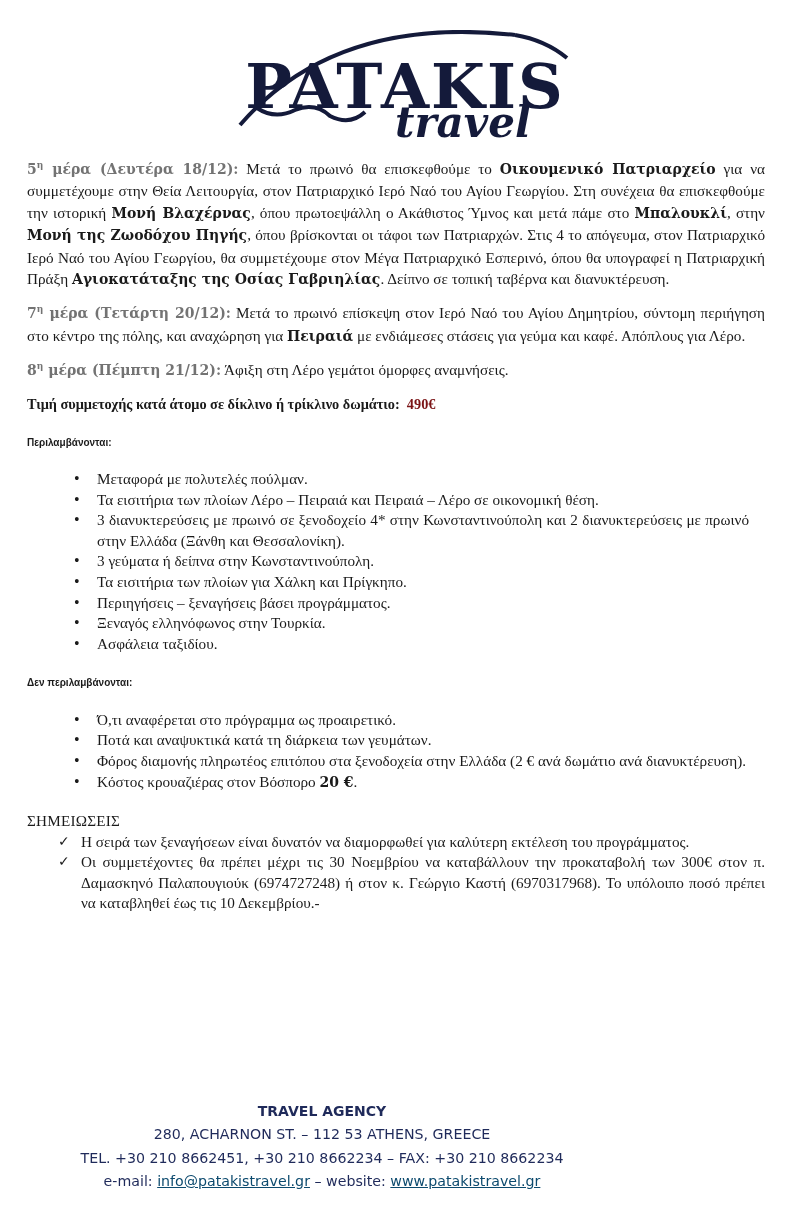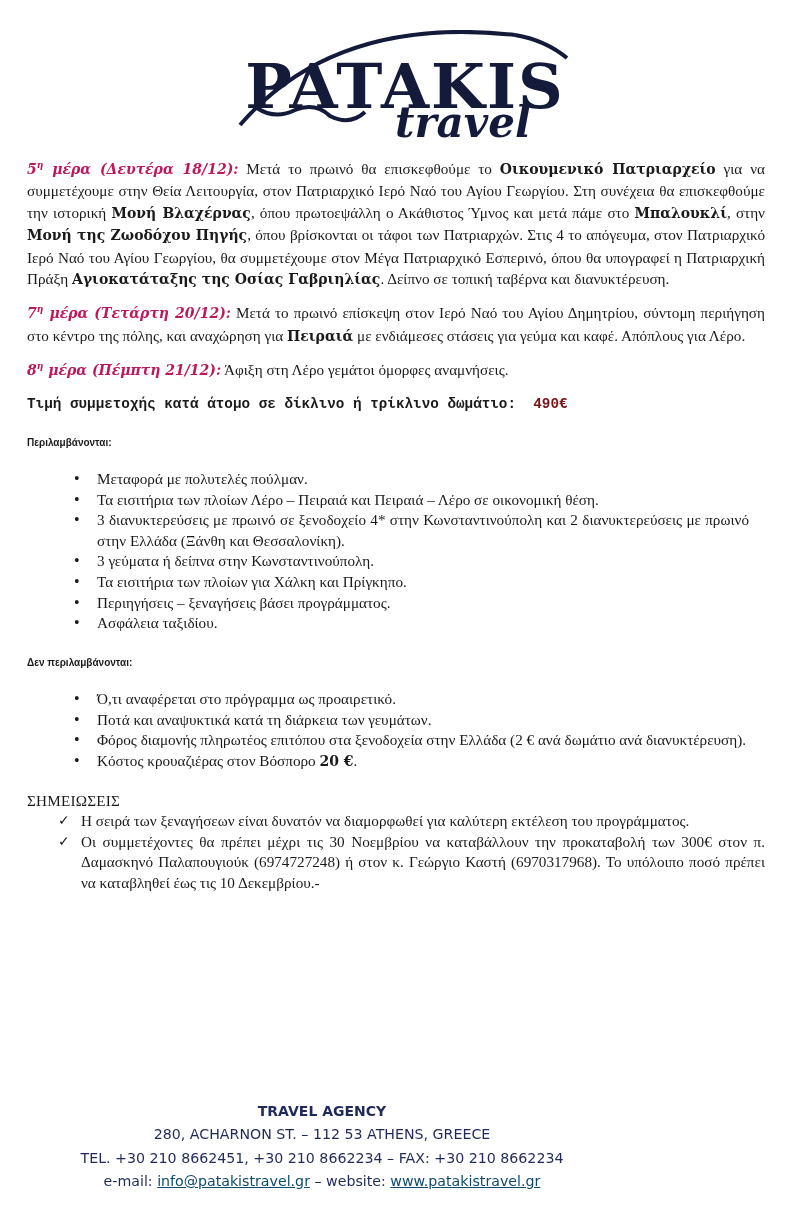--- a/index.html
+++ b/index.html
@@ -10,24 +10,24 @@
   }
   .logo { position: absolute; left: 215px; top: 30px; width: 380px; height: 120px; }
   .logo svg { width: 100%; height: 100%; }
   .content {
     position: absolute; left: 27px; top: 158px; width: 738px;
     font-family: "Liberation Serif", "DejaVu Serif", serif;
     font-size: 15.2px; line-height: 21.4px; text-align: justify;
   }
   .content p { margin: 0; }
   .day { margin-bottom: 12px !important; }
-  .day-label { color: #be185d; font-weight: bold; font-family: "DejaVu Serif", serif; font-size: 14px; font-style: italic; }
+  .day-label { color: #737373; font-weight: bold; font-family: "DejaVu Serif", serif; font-size: 14px; }
   .day-label sup { font-size: 9px; vertical-align: super; line-height: 0; }
   b, .bold { font-weight: bold; font-family: "DejaVu Serif", serif; font-size: 14px; }
-  .price { margin-top: 8px; font-weight: bold; font-family: Liberation Mono, monospace; font-size: 14.3px; line-height: 20px; }
+  .price { margin-top: 8px; font-weight: bold; font-family: Liberation Serif, serif; font-size: 14.3px; line-height: 20px; }
   .price .val { color: #7b1416; }
   .section-title { font-weight: bold; font-family: Liberation Sans, sans-serif; font-size: 10px; margin-top: 18px !important; }
   ul.bullets { margin: 16px; padding: 0 0 0 31px; list-style: none; }
   ul.bullets li { position: relative; padding-left: 23px; line-height: 20.6px; }
   ul.bullets li::before { content: "\2022"; position: absolute; left: 0; top: 0; font-size: 16px; }
   .notes-title { margin-top: 18px !important; font-family: "Liberation Serif", serif; letter-spacing: 0.2px; }
   ul.checks { margin: 0; padding: 0 0 0 31px; list-style: none; }
   ul.checks li { position: relative; padding-left: 23px; line-height: 20.6px; }
   .check-icon { position: absolute; left: 0; top: 0; font-size: 14px; }
   .footer {
@@ -64,20 +64,21 @@
   </p>
 
   <p class="section-title" style="margin-top:22px">Περιλαμβάνονται:</p>
   <ul class="bullets" id="included-list">
       <li><span>Μεταφορά με πολυτελές πούλμαν.</span></li>
       <li><span>Τα εισιτήρια των πλοίων Λέρο – Πειραιά και Πειραιά – Λέρο σε οικονομική θέση.</span></li>
       <li><span>3 διανυκτερεύσεις  με πρωινό σε ξενοδοχείο 4* στην Κωνσταντινούπολη και 2 διανυκτερεύσεις  με πρωινό στην Ελλάδα (Ξάνθη και Θεσσαλονίκη).</span></li>
       <li><span>3 γεύματα ή δείπνα στην Κωνσταντινούπολη.</span></li>
       <li><span>Τα εισιτήρια των πλοίων για Χάλκη και Πρίγκηπο.</span></li>
       <li><span>Περιηγήσεις – ξεναγήσεις βάσει προγράμματος.</span></li>
+      <li><span>Ξεναγός ελληνόφωνος στην Τουρκία.</span></li>
       <li><span>Ασφάλεια ταξιδίου.</span></li>
     </ul>
 
   <p class="section-title">Δεν περιλαμβάνονται:</p>
   <ul class="bullets" id="not-included-list">
       <li><span>Ό,τι αναφέρεται στο πρόγραμμα ως προαιρετικό.</span></li>
       <li><span>Ποτά και αναψυκτικά κατά τη διάρκεια των γευμάτων.</span></li>
       <li><span>Φόρος διαμονής πληρωτέος επιτόπου στα ξενοδοχεία στην Ελλάδα (2 € ανά δωμάτιο ανά διανυκτέρευση).</span></li>
       <li><span>Κόστος κρουαζιέρας στον Βόσπορο </span><b>20 €</b><span>.</span></li>
     </ul>

